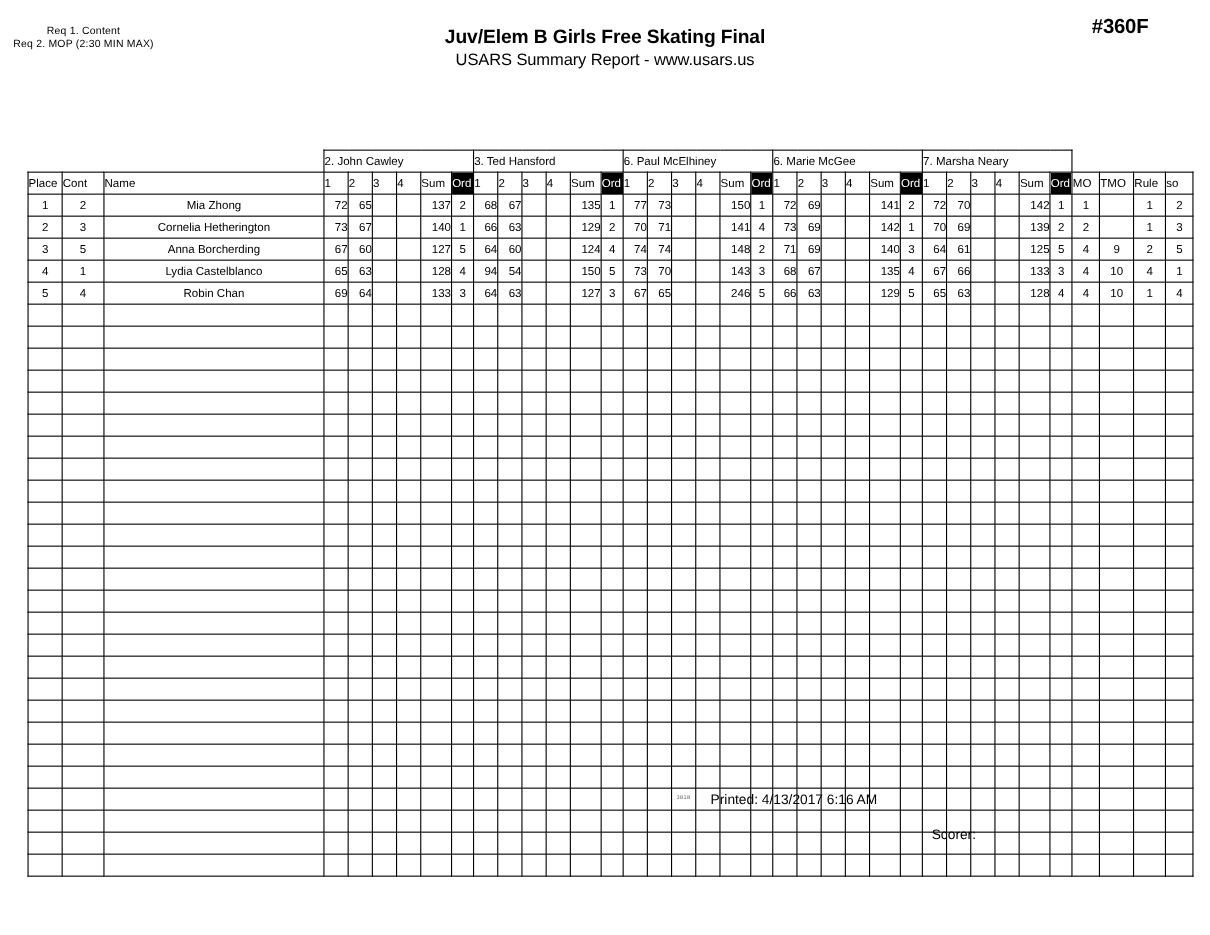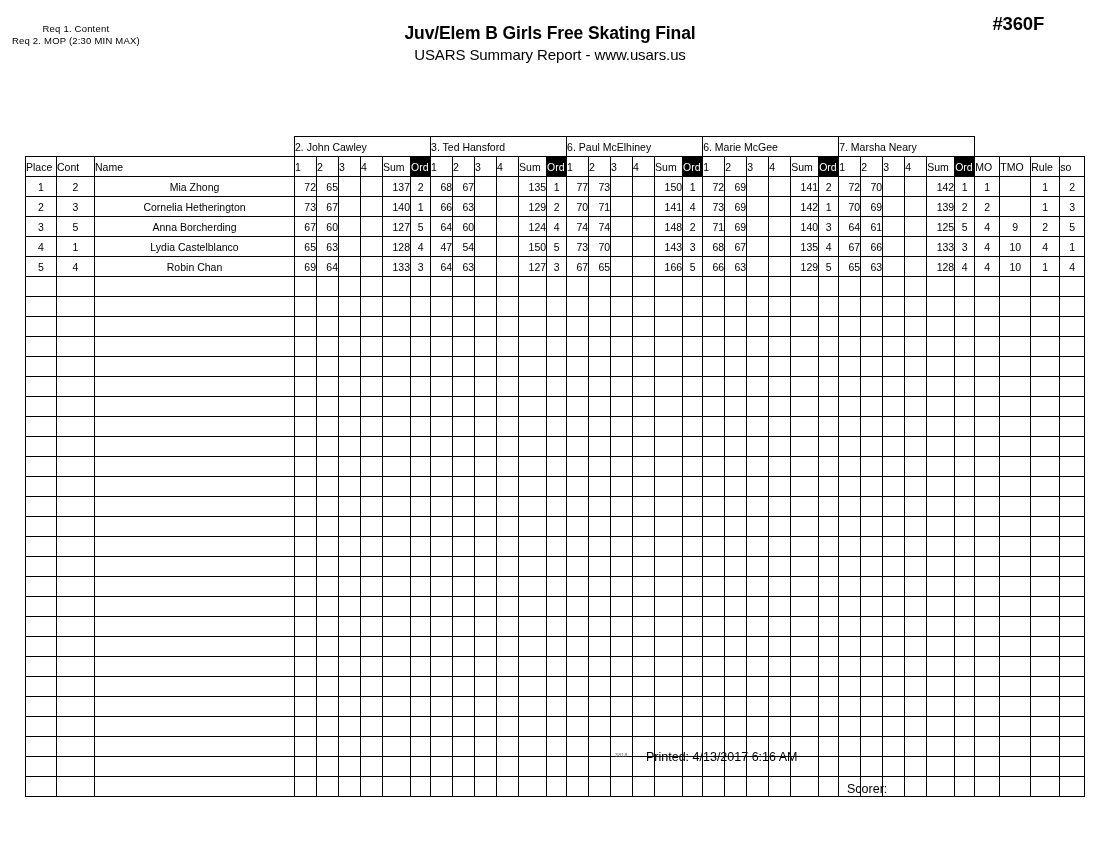--- a/index.html
+++ b/index.html
@@ -153,21 +153,21 @@
   tr.bold-row td.ord {
     font-size: 12.5px;
   }
   tr.cut-row td {
     border-bottom: 3px solid #000;
   }
 
   
   #footer {
     position: absolute;
-    top: 750px;
+    top: 720px;
     left: 12px;
     width: 1031px;
     height: 20px;
     font-size: 12.5px;
   }
   #tiny-code {
     position: absolute;
     left: 603px;
     top: 2px;
     font-size: 5px;
@@ -411,21 +411,21 @@
       <tr class="bold-row cut-row">
         <td class="ctr">4</td>
         <td class="ctr">1</td>
         <td class="nm">Lydia Castelblanco</td>
         <td class="num">65</td>
         <td class="num">63</td>
         <td class="num"></td>
         <td class="num"></td>
         <td class="num">128</td>
         <td class="ord">4</td>
-        <td class="num">47</td>
+        <td class="num">94</td>
         <td class="num">54</td>
         <td class="num"></td>
         <td class="num"></td>
         <td class="num">150</td>
         <td class="ord">5</td>
         <td class="num">73</td>
         <td class="num">70</td>
         <td class="num"></td>
         <td class="num"></td>
         <td class="num">143</td>
@@ -460,21 +460,21 @@
         <td class="num">64</td>
         <td class="num">63</td>
         <td class="num"></td>
         <td class="num"></td>
         <td class="num">127</td>
         <td class="ord">3</td>
         <td class="num">67</td>
         <td class="num">65</td>
         <td class="num"></td>
         <td class="num"></td>
-        <td class="num">166</td>
+        <td class="num">246</td>
         <td class="ord">5</td>
         <td class="num">66</td>
         <td class="num">63</td>
         <td class="num"></td>
         <td class="num"></td>
         <td class="num">129</td>
         <td class="ord">5</td>
         <td class="num">65</td>
         <td class="num">63</td>
         <td class="num"></td>

